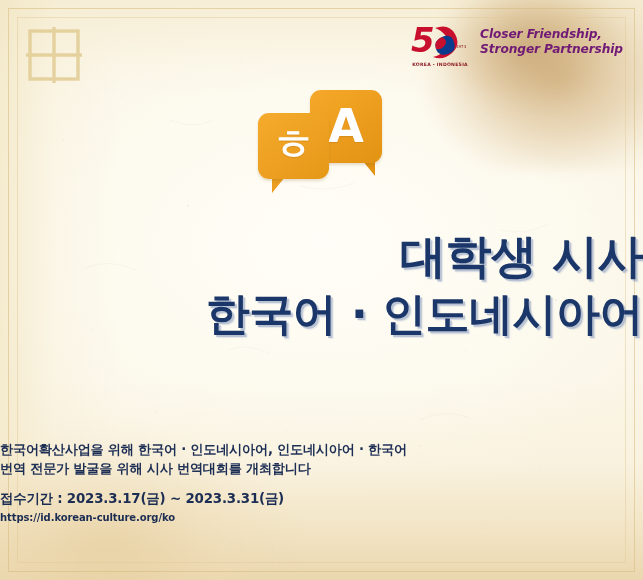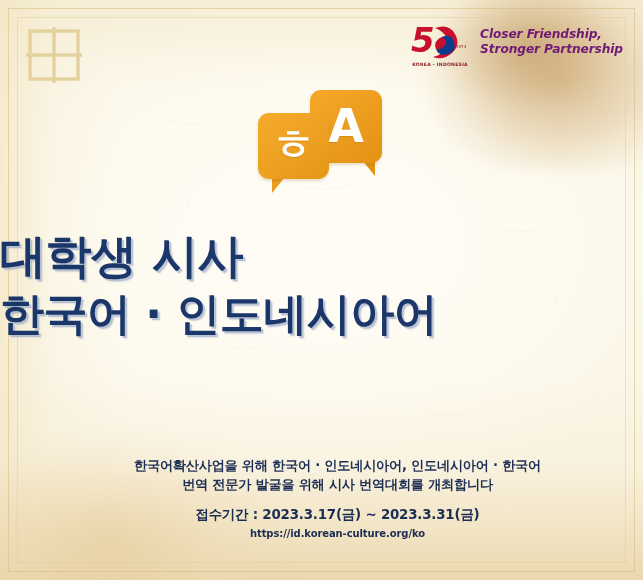--- a/index.html
+++ b/index.html
@@ -206,43 +206,41 @@
     border-bottom: 16px solid transparent;
     z-index: 0;
   }
 
   
   .title-block {
     position: absolute;
     left: 0;
     right: 0;
     top: 228px;
-    text-align: left;
+    text-align: right;
   }
   .title-line {
     color: #1b3668;
     font-weight: bold;
     font-size: 46px;
     line-height: 57px;
     letter-spacing: -0.5px;
     text-shadow:
       2px 2px 0 rgba(150,165,195,0.55),
       3px 3px 1px rgba(170,182,208,0.30);
     white-space: nowrap;
   }
   .title-line.l2 { font-size: 44px; }
 
   
   .desc-block {
     position: absolute;
     left: 0;
     right: 0;
-    top: 456px;
-    text-align: center;
-    padding-left: 32px;
+    top: 440px;
   }
   .desc-line {
     color: #1d2e55;
     font-weight: bold;
     font-size: 13.2px;
     line-height: 19px;
     letter-spacing: -0.25px;
     white-space: nowrap;
   }
   .period-line {

